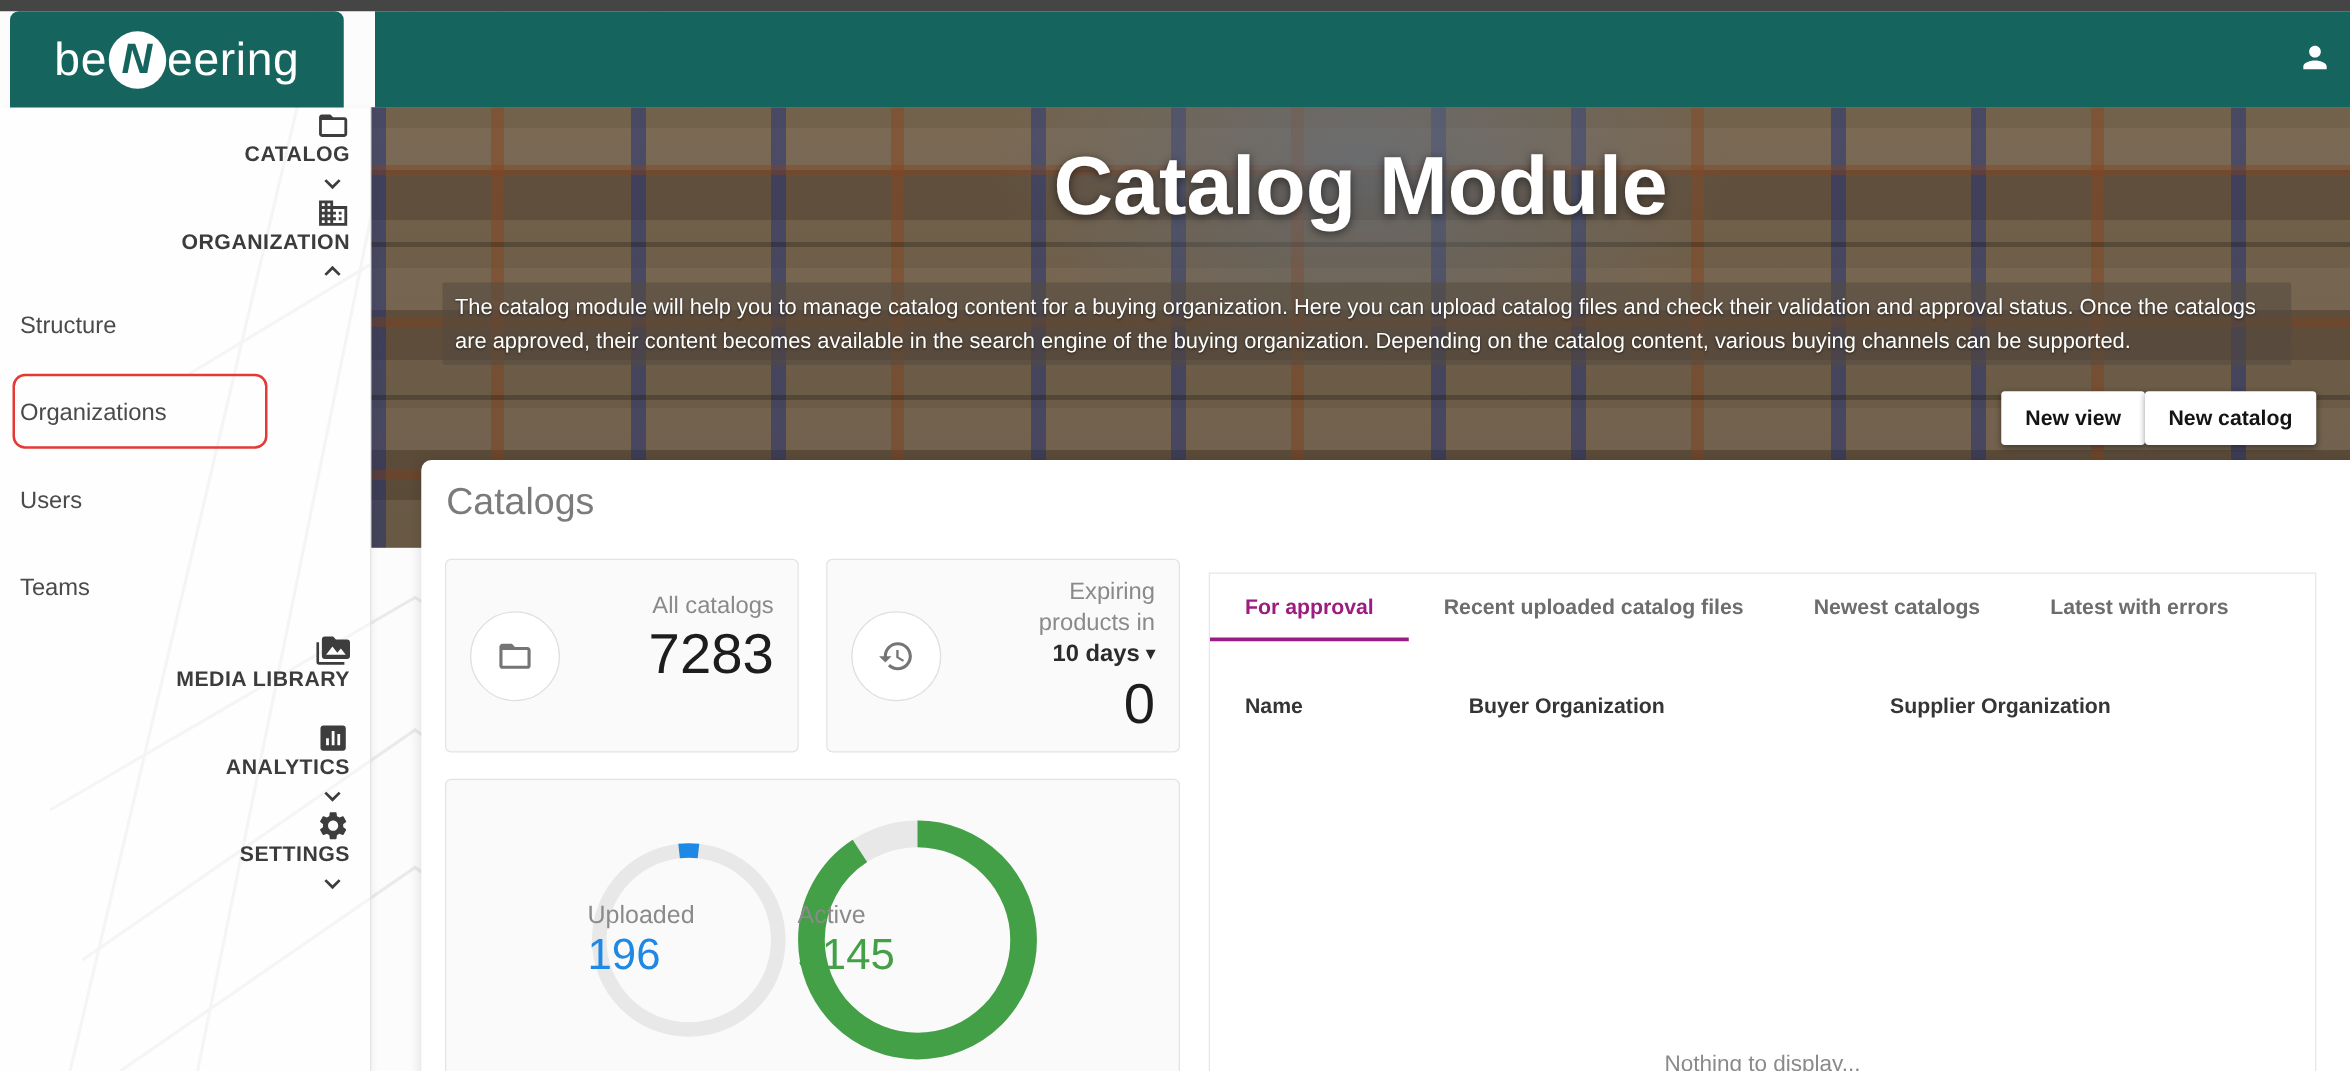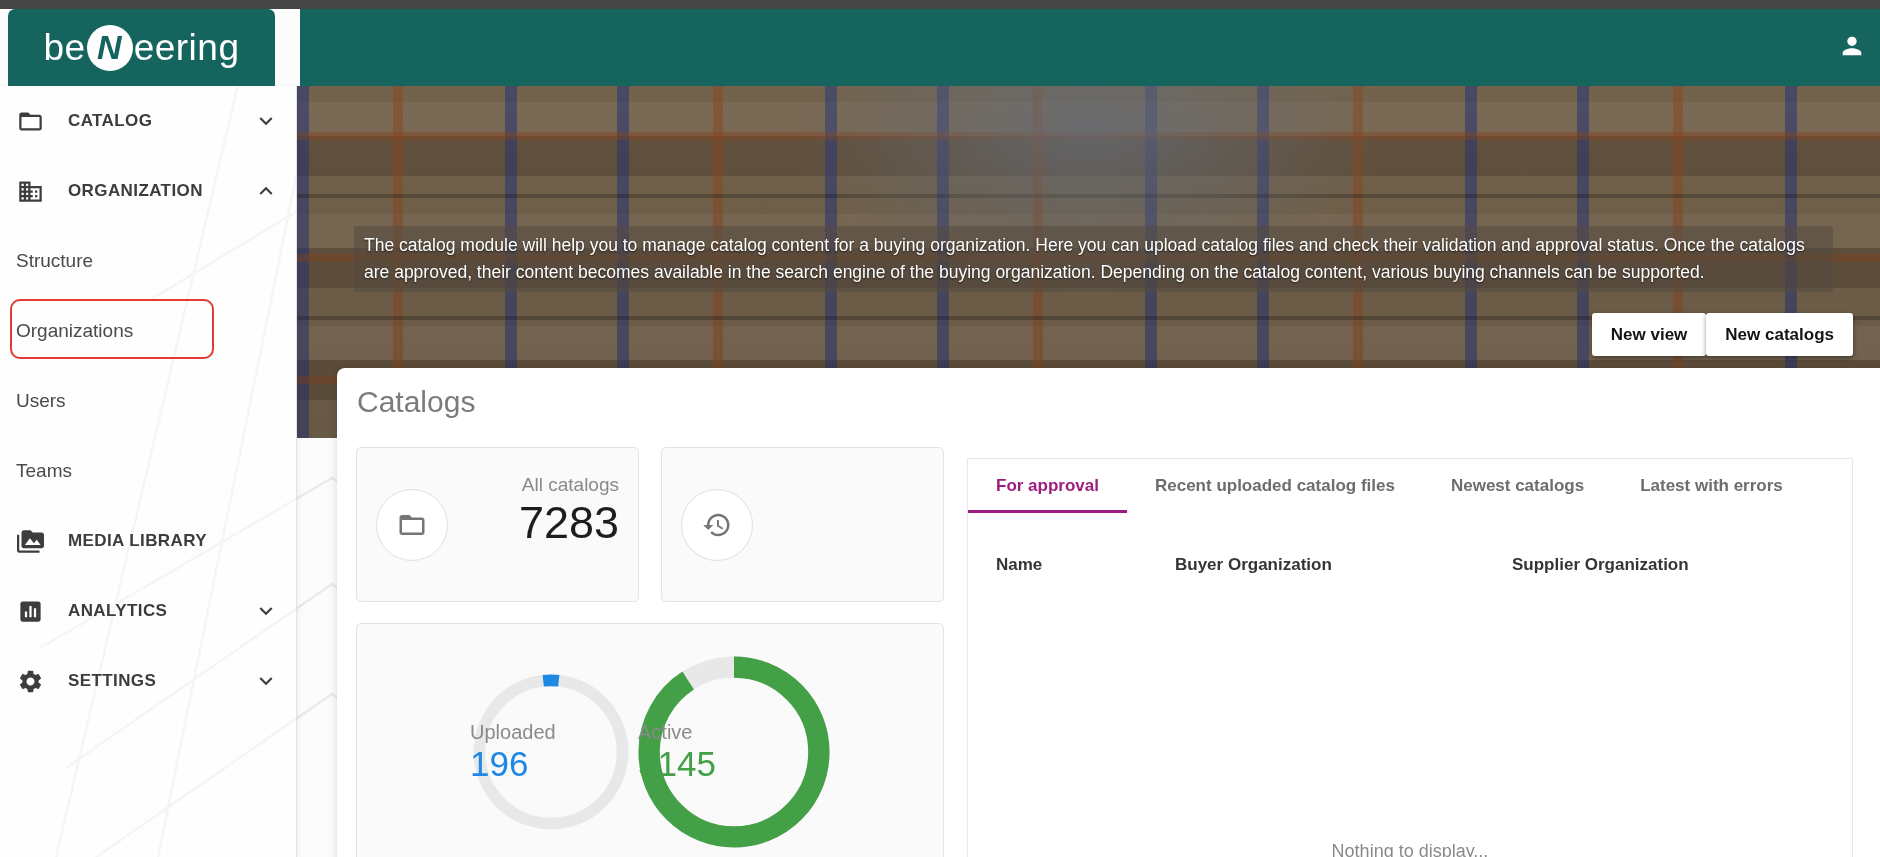--- a/index.html
+++ b/index.html
@@ -29,21 +29,21 @@
   
   .watermark { position:absolute; left:0; top:0; width:720px; height:857px; z-index:0; opacity:.75; }
   .watermark path { stroke:#e4e4e4; stroke-width:2.5; fill:none; }
 
   
   .sidebar {
     position:absolute; left:0; top:86px; width:297px; bottom:0; z-index:5;
     background:rgba(255,255,255,.52); border-right:1px solid #e3e3e3;
     box-shadow:2px 0 5px rgba(0,0,0,.05);
   }
-  .nav-row { position:relative; display:flex; align-items:center; height:70px; padding:0 16px; cursor:pointer; }
+  .nav-row { position:relative; display:flex; align-items:flex-end; height:70px; padding:0 16px; cursor:pointer;flex-direction:column; }
   .nav-icon { width:28px; height:28px; flex:0 0 28px; display:flex; align-items:center; justify-content:center; }
   .nav-icon svg { width:27px; height:27px; fill:#3d3d3d; }
   .nav-label { margin-left:24px; font-size:17px; font-weight:700; color:#3c3c3c; letter-spacing:.4px; }
   .nav-chevron { margin-left:auto; width:28px; height:28px; display:flex; align-items:center; justify-content:center; }
   .nav-chevron svg { width:26px; height:26px; fill:#3d3d3d; }
   .sub-row { position:relative; display:flex; align-items:center; height:70px; padding:0 16px; cursor:pointer; }
   .sub-label { font-size:19px; color:#4a4a4a; }
   .red-box {
     position:absolute; left:10px; top:3px; width:204px; height:60px;
     border:2px solid #e53935; border-radius:10px; pointer-events:none;
@@ -246,24 +246,25 @@
       <span class="nav-label">SETTINGS</span>
       <span class="nav-chevron">
         <svg viewBox="0 0 24 24">
             <path d="M7.41 8.59 12 13.17l4.59-4.58L18 10l-6 6-6-6z"></path>
           </svg>
       </span>
     </div>
   </div>
 
   <div class="hero">
+    <div class="hero-title">Catalog Module</div>
     <div class="hero-desc">The catalog module will help you to manage catalog content for a buying organization. Here you can upload catalog files and check their validation and approval status. Once the catalogs are approved, their content becomes available in the search engine of the buying organization. Depending on the catalog content, various buying channels can be supported.</div>
     <div class="hero-actions">
       <button class="hero-btn">New view</button>
-      <button class="hero-btn">New catalogs</button>
+      <button class="hero-btn">New catalog</button>
     </div>
   </div>
 
   <div class="panel">
     <div class="panel-heading">Catalogs</div>
 
     <div class="stat-card c1">
       <div class="avatar">
         <svg viewBox="0 0 24 24">
             <path d="M20 6h-8l-2-2H4c-1.1 0-1.99.9-1.99 2L2 18c0 1.1.9 2 2 2h16c1.1 0 2-.9 2-2V8c0-1.1-.9-2-2-2zm0 12H4V8h16v10z"></path>
@@ -273,20 +274,29 @@
         <div class="stat-label">All catalogs</div>
         <div class="stat-value">7283</div>
       </div>
     </div>
 
     <div class="stat-card c2">
       <div class="avatar">
         <svg viewBox="0 0 24 24">
             <path d="M13 3c-4.97 0-9 4.03-9 9H1l3.89 3.89.07.14L9 12H6c0-3.87 3.13-7 7-7s7 3.13 7 7-3.13 7-7 7c-1.93 0-3.68-.79-4.94-2.06l-1.42 1.42C8.27 19.99 10.51 21 13 21c4.97 0 9-4.03 9-9s-4.03-9-9-9zm-1 5v5l4.28 2.54.72-1.21-3.5-2.08V8H12z"></path>
           </svg>
+      </div>
+      <div class="stat-text">
+        <div class="stat-label">Expiring</div>
+        <div class="stat-label">products in</div>
+        <div class="stat-select">
+          <span>10 days</span>
+          <span class="caret">▾</span>
+        </div>
+        <div class="stat-value">0</div>
       </div>
     </div>
 
     <div class="donut-card">
       <div class="donut-row">
 
         <div class="donut small">
           <svg viewBox="0 0 36 36">
             <circle cx="18" cy="18" r="15.915" fill="none" stroke="#e8e8e8" stroke-width="2.6"></circle>
             <circle class="donut-arc" cx="18" cy="18" r="15.915" fill="none" stroke-width="2.6" stroke="#1e88e5" stroke-dasharray="3.46 96.54" transform="rotate(-96.2 18 18)"></circle>

